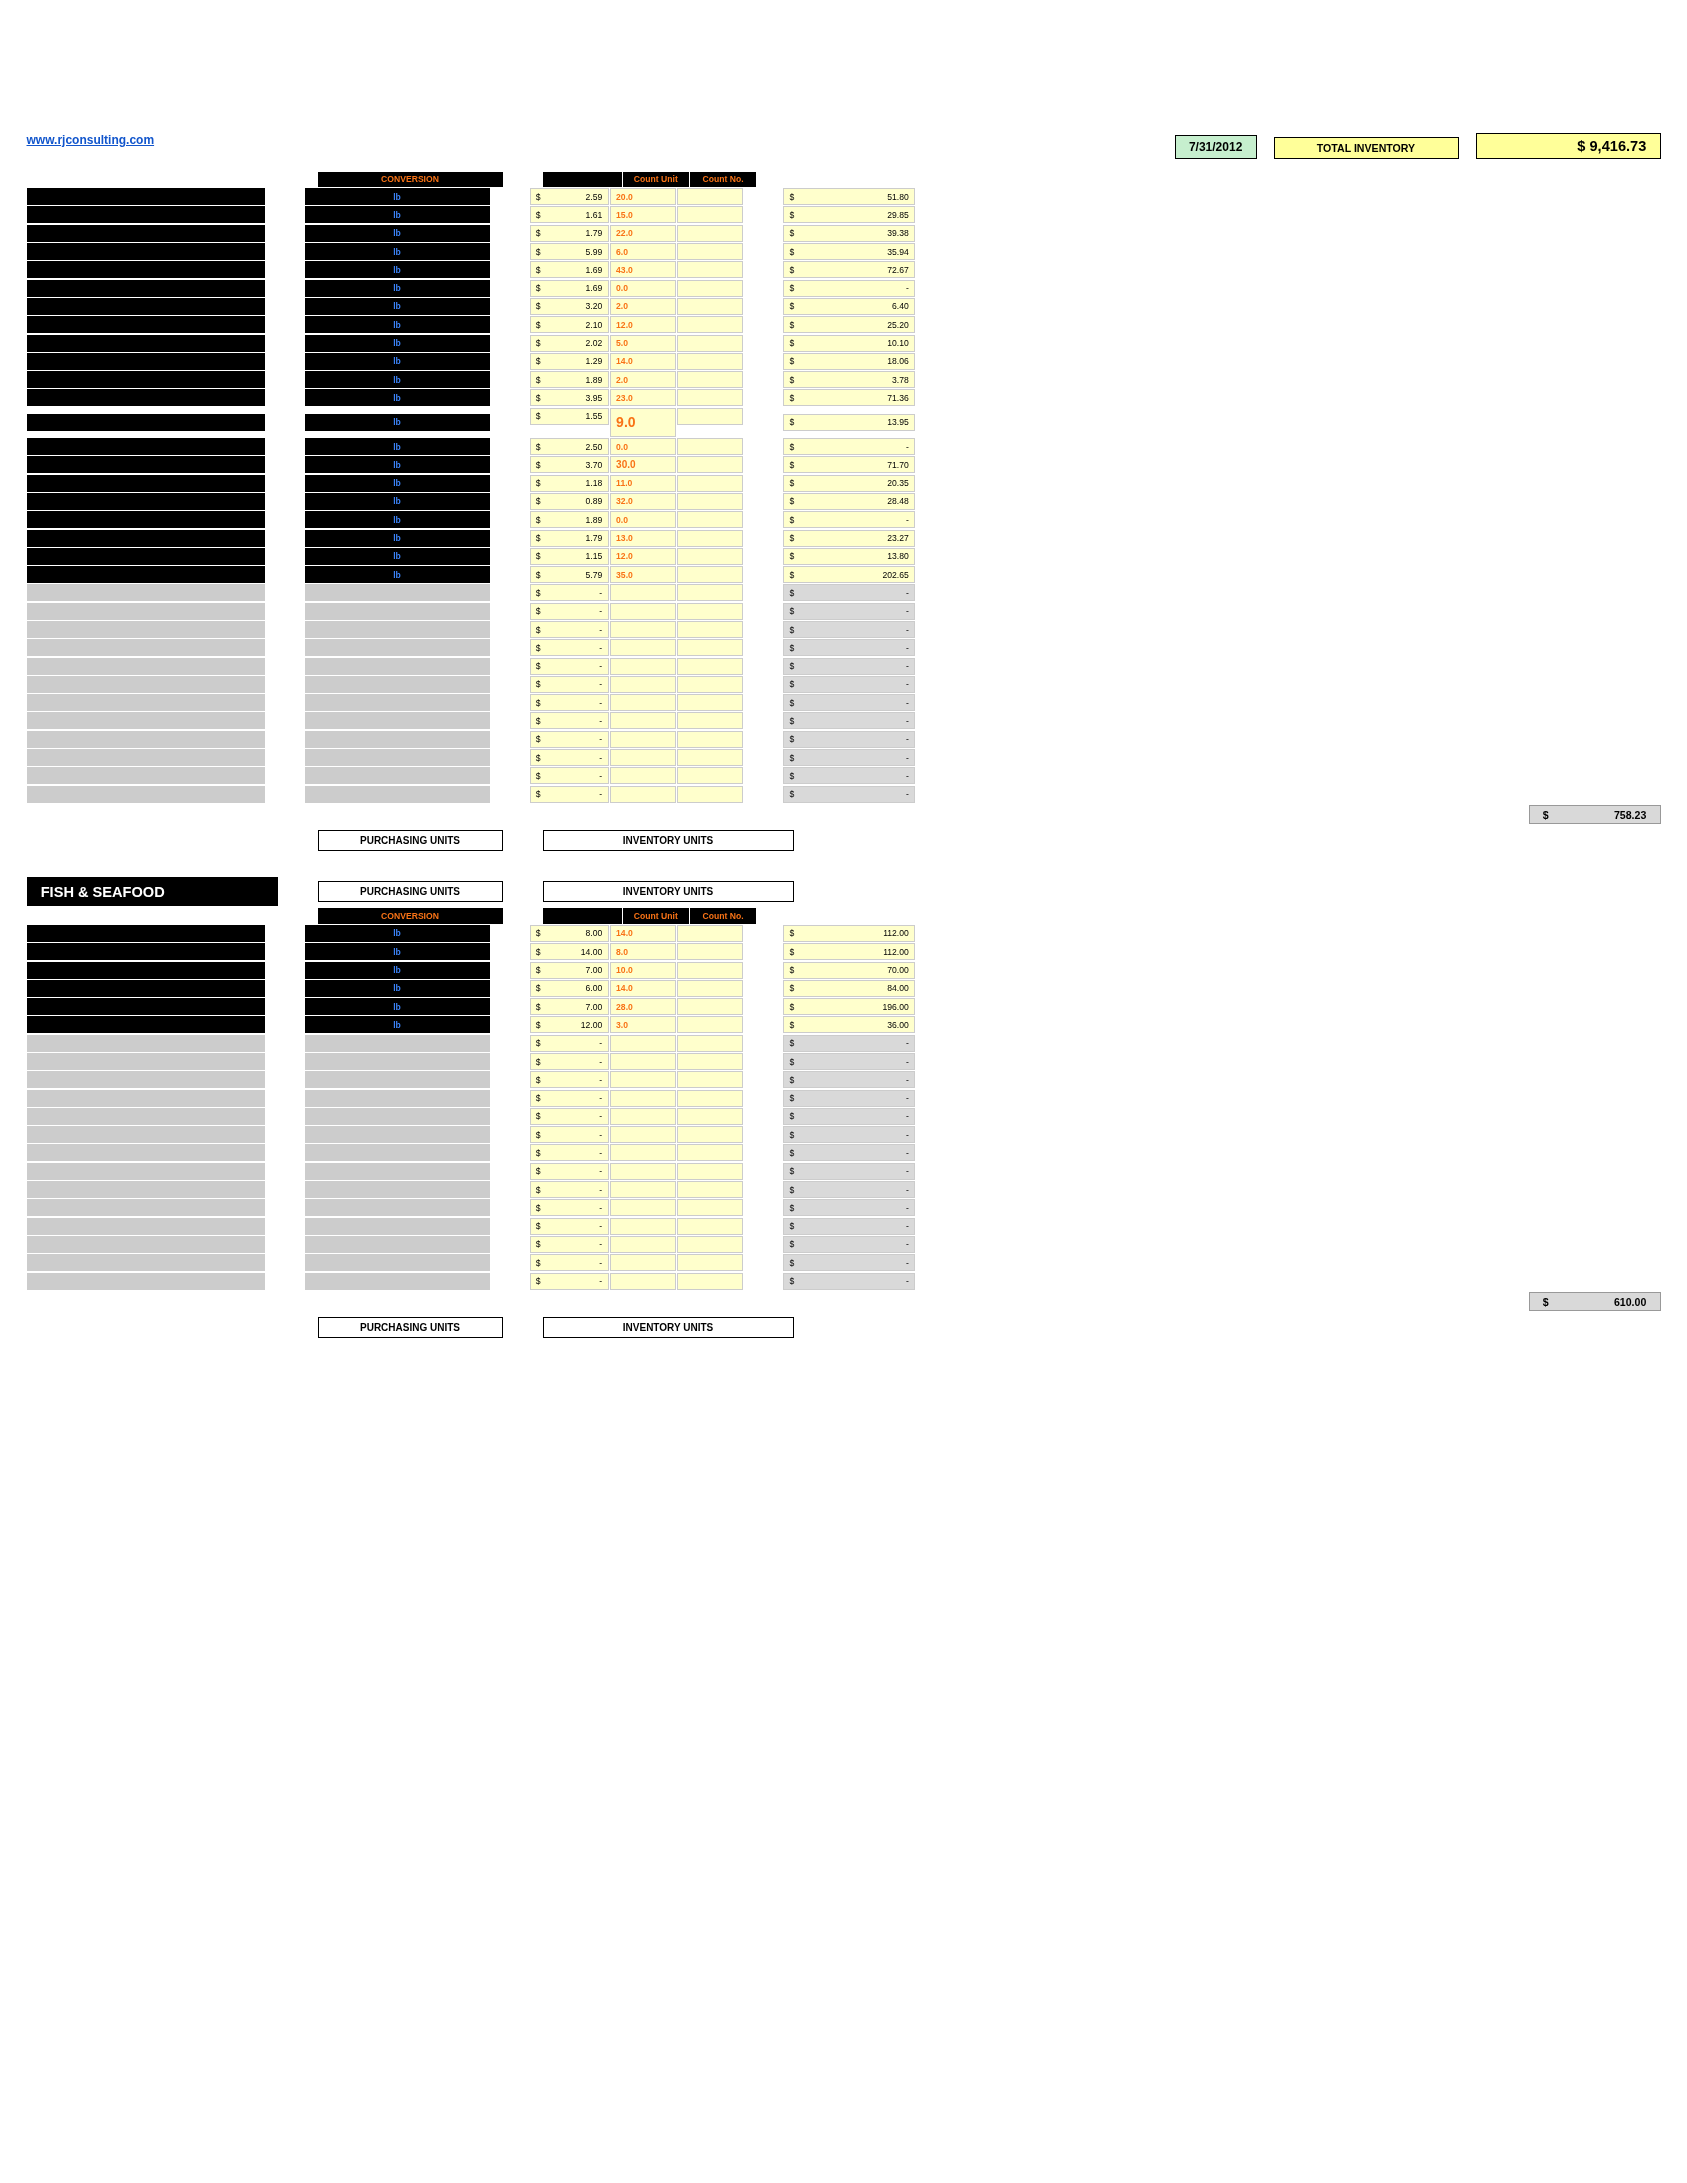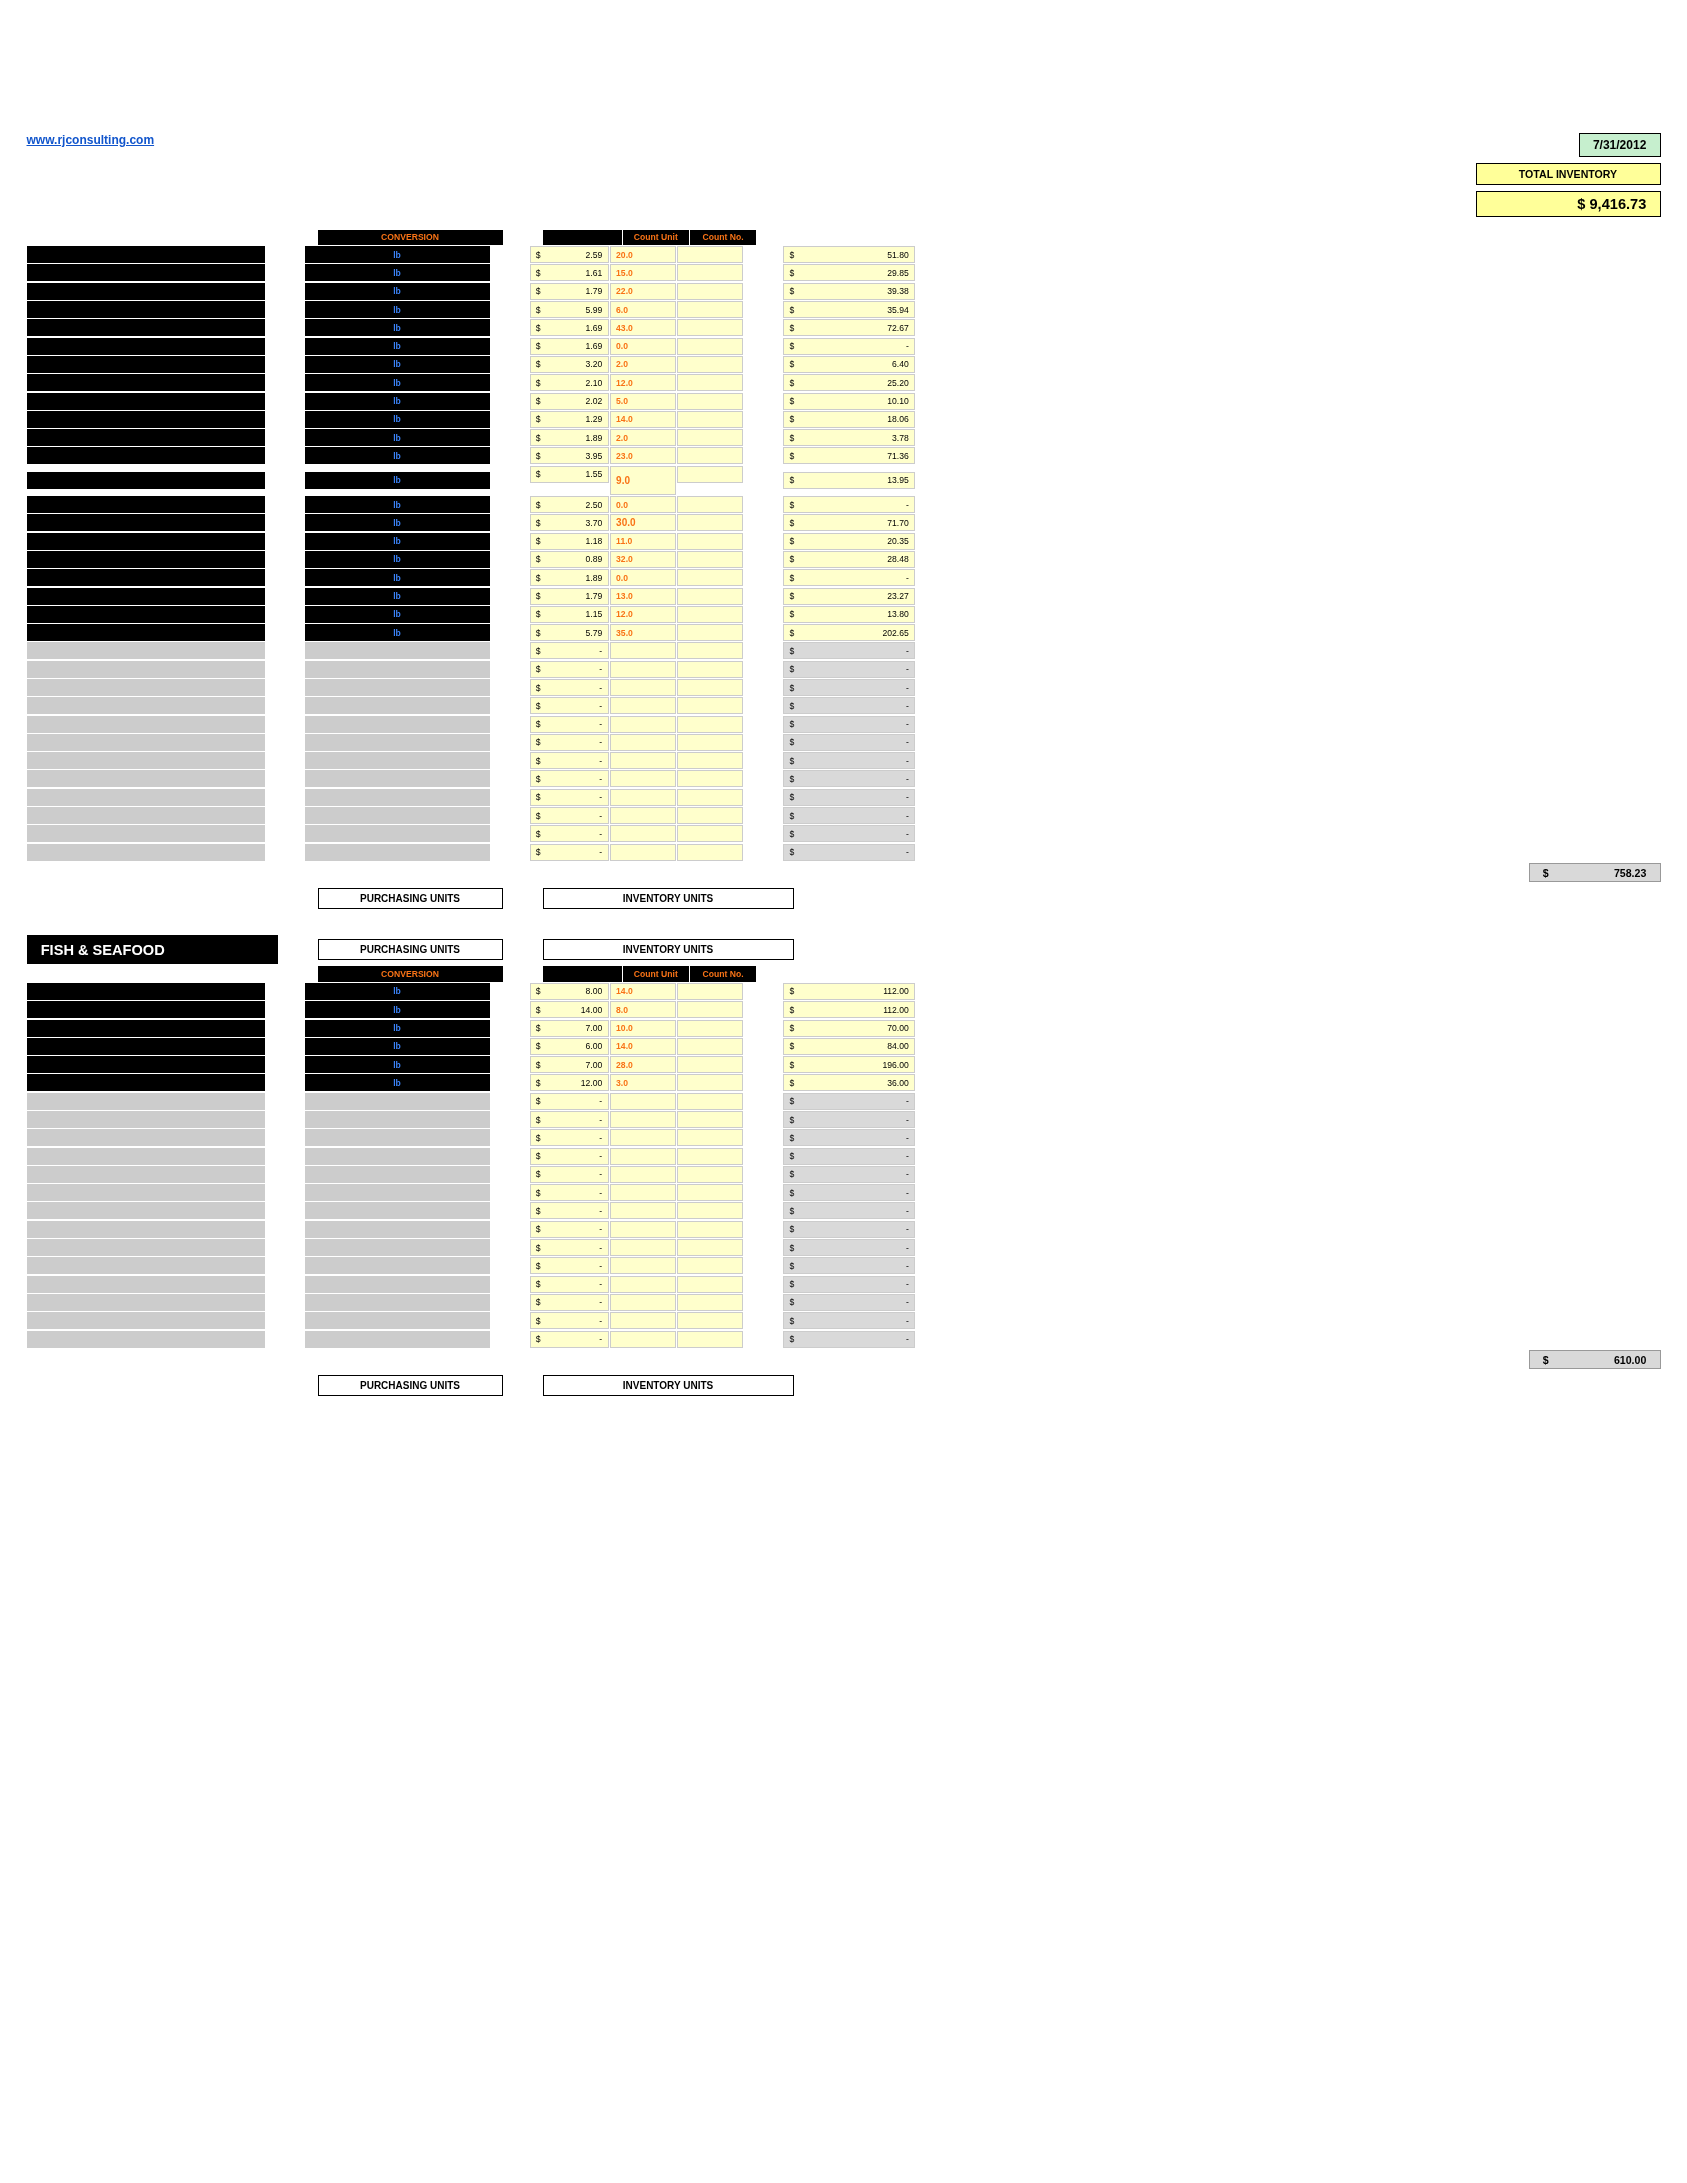--- a/index.html
+++ b/index.html
@@ -20,23 +20,23 @@
       margin-top: 106px;
     }
     .website-link {
       color: #1155CC;
       text-decoration: underline;
       font-size: 12px;
       font-weight: bold;
     }
     .header-right {
       display: flex;
-      flex-direction: column;
+      flex-direction: row;
       align-items: flex-end;
-      gap: 6px;
+      gap: 17px;
     }
     .date-box {
       background: #c6efce;
       border: 0.7px solid #000;
       padding: 4px 13.2px;
       font-size: 12px;
       font-weight: bold;
     }
     .total-inventory-label {
       background: #ffff99;
@@ -310,21 +310,21 @@
         </div>
       </div>
       <div style="display: flex; align-items: center; margin-bottom: 1.3px;">
         <div style="background: rgb(0, 0, 0); height: 17px; min-width: 238px;"></div>
         <div style="background: rgb(0, 0, 0); color: rgb(59, 130, 246); font-size: 8.6px; font-weight: bold; height: 17px; min-width: 185px; margin-left: 40px; display: flex; align-items: center; justify-content: center;">lb</div>
         <div style="display: flex; gap: 1.3px; margin-left: 40px;">
           <div style="background: rgb(255, 255, 204); border: 0.7px solid rgb(204, 204, 204); height: 17px; min-width: 79px; display: flex; align-items: center; padding: 0px 5.3px; font-size: 8.6px; justify-content: space-between;">
             <span>$</span>
             <span>1.55</span>
           </div>
-          <div style="background: rgb(255, 255, 204); border: 0.7px solid rgb(204, 204, 204); height: 29px; min-width: 66px; display: flex; align-items: center; padding: 0px 5.3px; font-size: 10px; color: rgb(249, 115, 22); font-weight: bold;">9.0</div>
+          <div style="background: rgb(255, 255, 204); border: 0.7px solid rgb(204, 204, 204); height: 29px; min-width: 66px; display: flex; align-items: center; padding: 0px 5.3px; font-size: 14px; color: rgb(249, 115, 22); font-weight: bold;">9.0</div>
           <div style="background: rgb(255, 255, 204); border: 0.7px solid rgb(204, 204, 204); height: 17px; min-width: 66px; display: flex; align-items: center; padding: 0px 5.3px; font-size: 8.6px;"></div>
         </div>
         <div style="background: rgb(255, 255, 204); border: 0.7px solid rgb(204, 204, 204); height: 17px; min-width: 132px; margin-left: 40px; display: flex; align-items: center; padding: 0px 5.3px; font-size: 8.6px; justify-content: space-between;">
           <span>$</span>
           <span>13.95</span>
         </div>
       </div>
       <div style="display: flex; align-items: center; margin-bottom: 1.3px;">
         <div style="background: rgb(0, 0, 0); height: 17px; min-width: 238px;"></div>
         <div style="background: rgb(0, 0, 0); color: rgb(59, 130, 246); font-size: 8.6px; font-weight: bold; height: 17px; min-width: 185px; margin-left: 40px; display: flex; align-items: center; justify-content: center;">lb</div>

